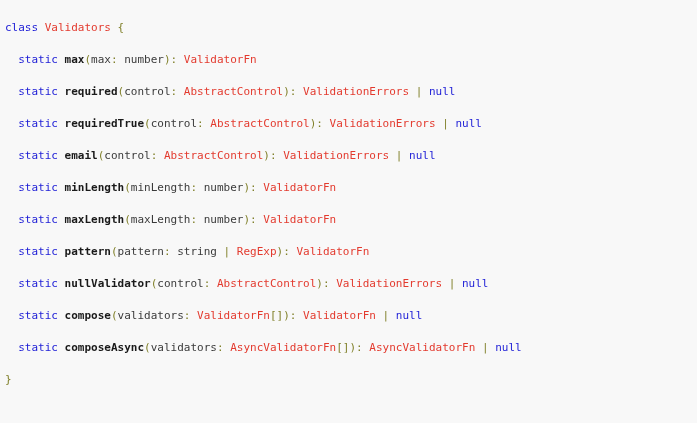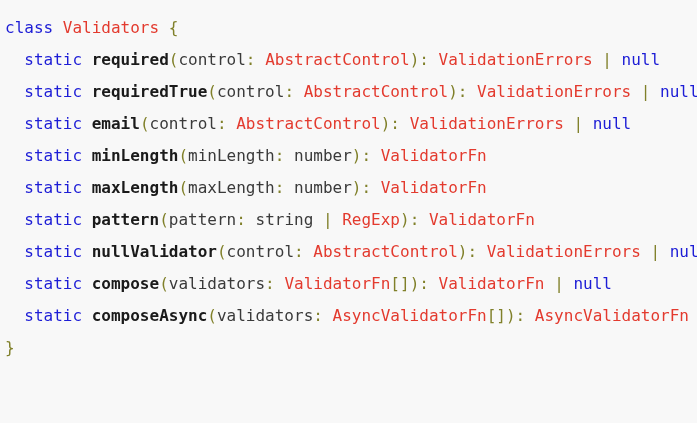--- a/index.html
+++ b/index.html
@@ -17,39 +17,40 @@
   #code-block {
     width: 697px;
     height: 423px;
     box-sizing: border-box;
     padding: 12px 0 0 5px;
     background: #f8f8f8;
   }
   .code-line {
     height: 32px;
     line-height: 32px;
-    font-size: 16px;
+    font-size: 11px;
     white-space: pre;
     letter-spacing: 0px;
   }
   .tok { white-space: pre; }
   
   .t-keyword   { color: #1d1dd6; }
   .t-type      { color: #e33a2e; }
   .t-method    { color: #1a1a1a; font-weight: bold; }
   .t-param     { color: #3a3a3a; }
   .t-prim      { color: #3a3a3a; }
   .t-punc      { color: #80802a; }
   .t-plain     { color: #3a3a3a; }
 </style>
 </head>
 <body>
 
 <div id="code-block">
     <div class="code-line"><span class="tok t-keyword">class </span><span class="tok t-type">Validators</span><span class="tok t-punc"> {</span></div>
+    <div class="code-line"><span class="tok t-plain">  </span><span class="tok t-keyword">static </span><span class="tok t-method">max</span><span class="tok t-punc">(</span><span class="tok t-param">max</span><span class="tok t-punc">:</span><span class="tok t-prim"> number</span><span class="tok t-punc">):</span><span class="tok t-plain"> </span><span class="tok t-type">ValidatorFn</span></div>
     <div class="code-line"><span class="tok t-plain">  </span><span class="tok t-keyword">static </span><span class="tok t-method">required</span><span class="tok t-punc">(</span><span class="tok t-param">control</span><span class="tok t-punc">:</span><span class="tok t-plain"> </span><span class="tok t-type">AbstractControl</span><span class="tok t-punc">):</span><span class="tok t-plain"> </span><span class="tok t-type">ValidationErrors</span><span class="tok t-punc"> | </span><span class="tok t-keyword">null</span></div>
     <div class="code-line"><span class="tok t-plain">  </span><span class="tok t-keyword">static </span><span class="tok t-method">requiredTrue</span><span class="tok t-punc">(</span><span class="tok t-param">control</span><span class="tok t-punc">:</span><span class="tok t-plain"> </span><span class="tok t-type">AbstractControl</span><span class="tok t-punc">):</span><span class="tok t-plain"> </span><span class="tok t-type">ValidationErrors</span><span class="tok t-punc"> | </span><span class="tok t-keyword">null</span></div>
     <div class="code-line"><span class="tok t-plain">  </span><span class="tok t-keyword">static </span><span class="tok t-method">email</span><span class="tok t-punc">(</span><span class="tok t-param">control</span><span class="tok t-punc">:</span><span class="tok t-plain"> </span><span class="tok t-type">AbstractControl</span><span class="tok t-punc">):</span><span class="tok t-plain"> </span><span class="tok t-type">ValidationErrors</span><span class="tok t-punc"> | </span><span class="tok t-keyword">null</span></div>
     <div class="code-line"><span class="tok t-plain">  </span><span class="tok t-keyword">static </span><span class="tok t-method">minLength</span><span class="tok t-punc">(</span><span class="tok t-param">minLength</span><span class="tok t-punc">:</span><span class="tok t-prim"> number</span><span class="tok t-punc">):</span><span class="tok t-plain"> </span><span class="tok t-type">ValidatorFn</span></div>
     <div class="code-line"><span class="tok t-plain">  </span><span class="tok t-keyword">static </span><span class="tok t-method">maxLength</span><span class="tok t-punc">(</span><span class="tok t-param">maxLength</span><span class="tok t-punc">:</span><span class="tok t-prim"> number</span><span class="tok t-punc">):</span><span class="tok t-plain"> </span><span class="tok t-type">ValidatorFn</span></div>
     <div class="code-line"><span class="tok t-plain">  </span><span class="tok t-keyword">static </span><span class="tok t-method">pattern</span><span class="tok t-punc">(</span><span class="tok t-param">pattern</span><span class="tok t-punc">:</span><span class="tok t-prim"> string</span><span class="tok t-punc"> | </span><span class="tok t-type">RegExp</span><span class="tok t-punc">):</span><span class="tok t-plain"> </span><span class="tok t-type">ValidatorFn</span></div>
     <div class="code-line"><span class="tok t-plain">  </span><span class="tok t-keyword">static </span><span class="tok t-method">nullValidator</span><span class="tok t-punc">(</span><span class="tok t-param">control</span><span class="tok t-punc">:</span><span class="tok t-plain"> </span><span class="tok t-type">AbstractControl</span><span class="tok t-punc">):</span><span class="tok t-plain"> </span><span class="tok t-type">ValidationErrors</span><span class="tok t-punc"> | </span><span class="tok t-keyword">null</span></div>
     <div class="code-line"><span class="tok t-plain">  </span><span class="tok t-keyword">static </span><span class="tok t-method">compose</span><span class="tok t-punc">(</span><span class="tok t-param">validators</span><span class="tok t-punc">:</span><span class="tok t-plain"> </span><span class="tok t-type">ValidatorFn</span><span class="tok t-punc">[]):</span><span class="tok t-plain"> </span><span class="tok t-type">ValidatorFn</span><span class="tok t-punc"> | </span><span class="tok t-keyword">null</span></div>
     <div class="code-line"><span class="tok t-plain">  </span><span class="tok t-keyword">static </span><span class="tok t-method">composeAsync</span><span class="tok t-punc">(</span><span class="tok t-param">validators</span><span class="tok t-punc">:</span><span class="tok t-plain"> </span><span class="tok t-type">AsyncValidatorFn</span><span class="tok t-punc">[]):</span><span class="tok t-plain"> </span><span class="tok t-type">AsyncValidatorFn</span><span class="tok t-punc"> | </span><span class="tok t-keyword">null</span></div>
     <div class="code-line"><span class="tok t-punc">}</span></div>

